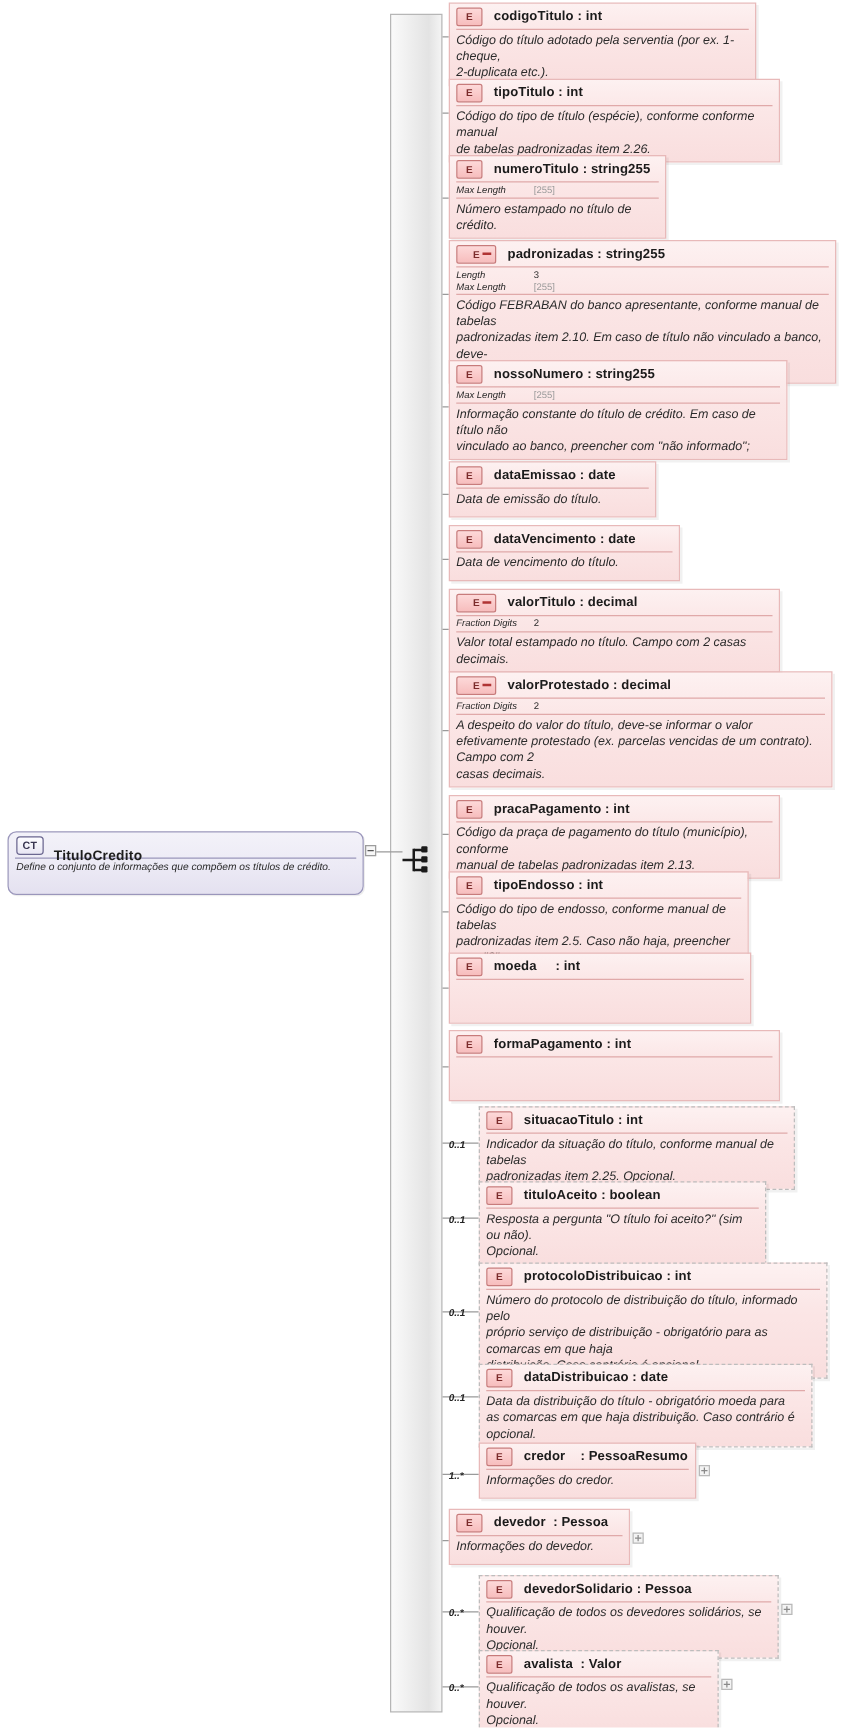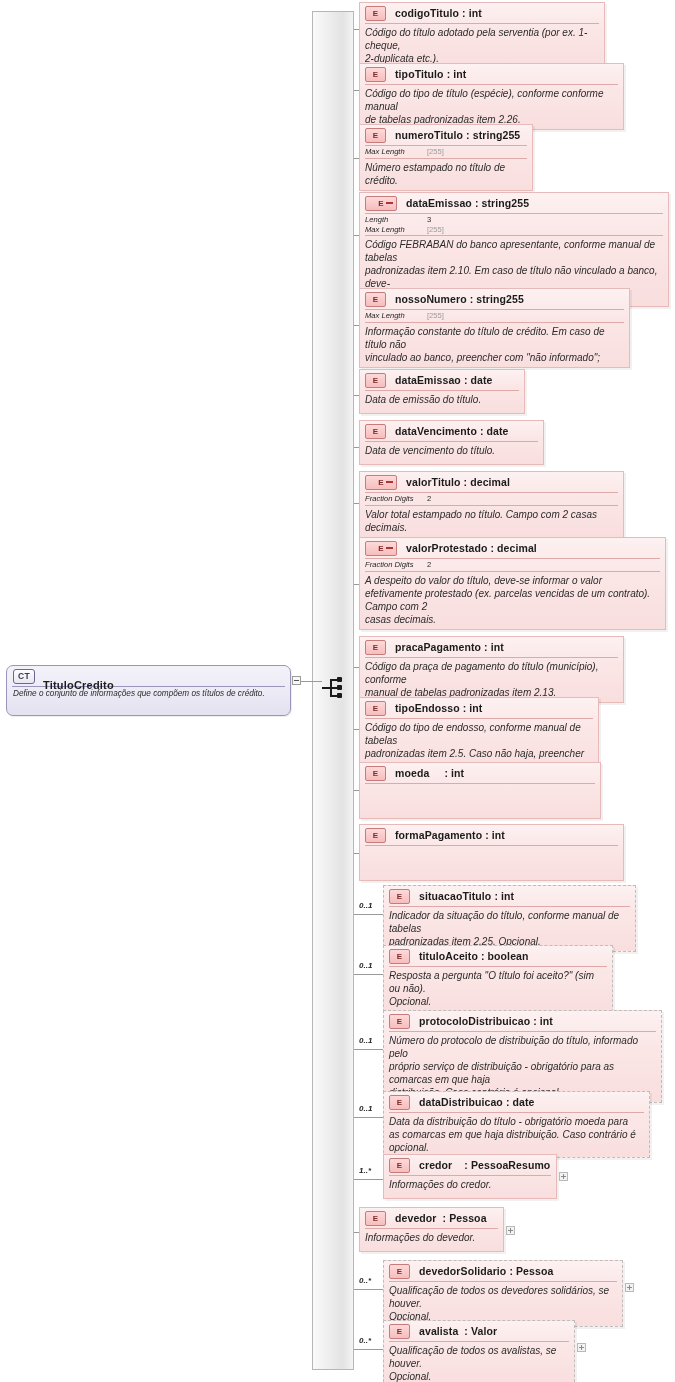--- a/index.html
+++ b/index.html
@@ -75,20 +75,21 @@
   .facet .fk{min-width:62px;}
   .facet .fv{color:#2a2a2a;font-style:normal;}
   .facet .fv.dim{color:#9b9b9b;}
   .el-doc{
     font-size:10px;font-style:italic;color:#2b2b2b;line-height:1.3;
     padding:2px 5px 3px 5px;white-space:pre-line;
   }
   .card{
     position:absolute;font-size:8px;font-style:italic;font-weight:bold;color:#232323;
     white-space:nowrap;
+    margin-top:10px;
   }
   .plus{
     position:absolute;width:9px;height:9px;border:1px solid #b9b9b9;background:#f3f3f3;
     box-sizing:border-box;
   }
   .plus:before{content:"";position:absolute;left:1px;top:3px;width:5px;height:1px;background:#8a8a8a;}
   .plus:after{content:"";position:absolute;left:3px;top:1px;width:1px;height:5px;background:#8a8a8a;}
 </style>
 </head>
 <body>
@@ -153,21 +154,21 @@
           <span class="fv dim">[255]</span>
         </div>
       </div>
       <div class="el-rule"></div>
       <div class="el-doc">Número estampado no título de crédito.</div>
     </div>
     <div class="hline" style="left: 354px; top: 235px; width: 5px;"></div>
     <div class="el" style="left: 359px; top: 192px; width: 310px; min-height: 82px;">
       <div class="el-head">
         <span class="el-badge restr">E</span>
-        <span class="el-name">dataEmissao : string255</span>
+        <span class="el-name">padronizadas : string255</span>
       </div>
       <div class="el-rule"></div>
       <div class="facets">
         <div class="facet">
           <span class="fk">Length</span>
           <span class="fv">3</span>
         </div>
         <div class="facet">
           <span class="fk">Max Length</span>
           <span class="fv dim">[255]</span>

